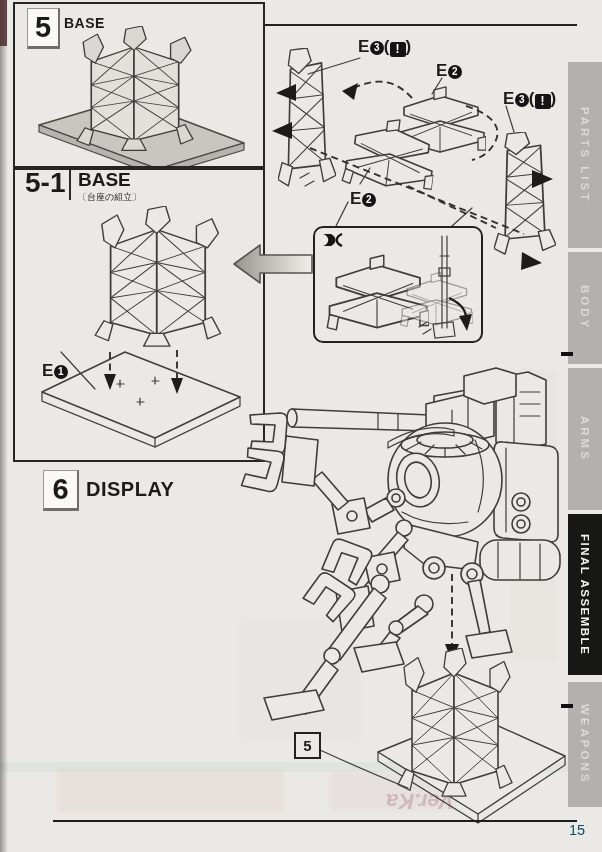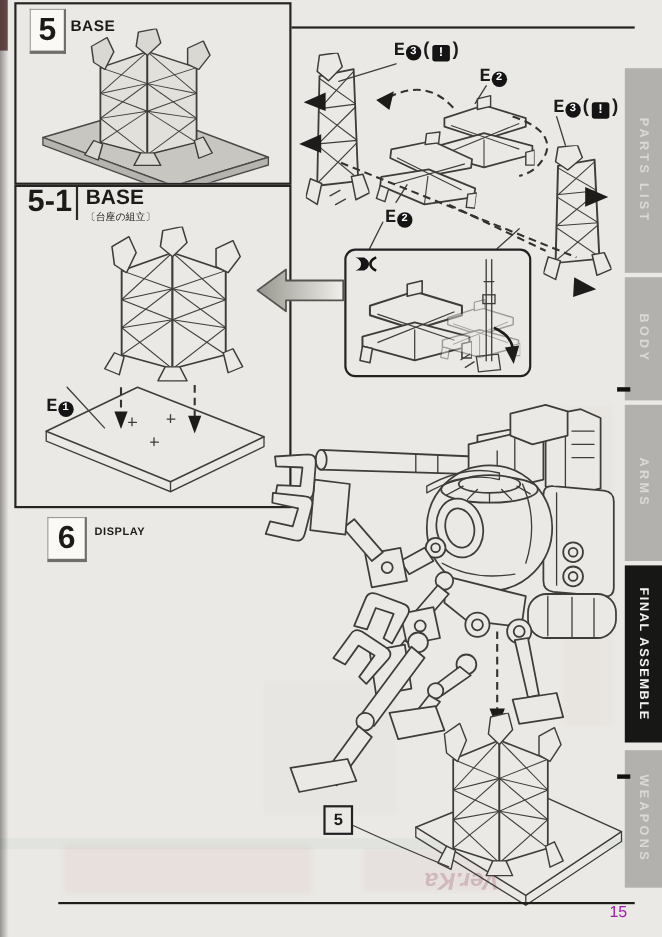--- a/index.html
+++ b/index.html
@@ -24,28 +24,28 @@
   .toprule{position:absolute;left:265px;top:24px;width:312px;height:2.4px;background:#24231f;z-index:2;}
   .botrule{position:absolute;left:53px;top:820px;width:524px;height:2.2px;background:#1e1d1b;z-index:3;}
   
   .numbox{position:absolute;display:flex;align-items:center;justify-content:center;
           background:#faf9f5;border:1px solid #9a9995;border-right:2px solid #6f6e6a;border-bottom:3px solid #6f6e6a;
           font-weight:bold;}
   .nb5{left:27px;top:8px;width:30px;height:37px;font-size:29px;}
   .nb6{left:43px;top:470px;width:33px;height:37px;font-size:29px;}
   .stitle{position:absolute;font-weight:bold;letter-spacing:.5px;}
   .t5{left:64px;top:15px;font-size:14px;}
-  .t6{left:86px;top:478px;font-size:10px;z-index:2;}
+  .t6{left:86px;top:478px;font-size:20px;z-index:2;}
   .head51{position:absolute;left:25px;top:170px;display:flex;align-items:flex-start;z-index:2;}
   .n51a{font-size:28px;font-weight:bold;line-height:26px;}
   .div51{width:1.5px;height:30px;background:#2a2927;margin:0 7px 0 4px;}
   .tt51{font-size:19px;font-weight:bold;line-height:20px;}
   .sub51{font-size:9px;font-weight:normal;margin-top:1px;}
   
-  .plabel{position:absolute;font-weight:bold;font-size:17px;z-index:3;white-space:nowrap;font-family:Liberation Mono, monospace;}
+  .plabel{position:absolute;font-weight:bold;font-size:17px;z-index:3;white-space:nowrap;}
   .cnum{display:inline-flex;width:14px;height:14px;border-radius:50%;background:#141414;color:#fff;
         font-size:10px;font-weight:bold;align-items:center;justify-content:center;vertical-align:1px;margin-left:.5px;}
   .warnbox{display:inline-flex;width:16px;height:15px;border-radius:2.5px;background:#141414;color:#fff;
         font-size:12px;font-weight:bold;align-items:center;justify-content:center;vertical-align:-1px;}
   .le3l{left:358px;top:37px;} .le2t{left:436px;top:61px;} .le3r{left:503px;top:89px;}
   .le2b{left:350px;top:189px;} .le1{left:42px;top:329px;margin-top:32px;}
   .refbox{position:absolute;left:294px;top:732px;width:23px;height:23px;border:2px solid #222;
           background:#ebe9e5;display:flex;align-items:center;justify-content:center;
           font-size:15px;font-weight:bold;z-index:3;}
   
@@ -55,21 +55,21 @@
   .bigarrow{position:absolute;left:232px;top:241px;z-index:3;}
   
   .tab{position:absolute;right:0;width:34px;background:#b2b1ad;color:#dad9d5;z-index:5;
        writing-mode:vertical-rl;display:flex;align-items:center;justify-content:center;
        font-size:11.5px;font-weight:bold;letter-spacing:3px;}
   .tab.active{background:#171715;color:#f2f1ee;letter-spacing:1.5px;}
   .tb0{top:62px;height:186px;} .tb1{top:252px;height:112px;} .tb2{top:368px;height:142px;}
   .tb3{top:514px;height:161px;} .tb4{top:682px;height:125px;}
   .tick{position:absolute;width:12px;height:3.5px;background:#111;z-index:5;}
   .tk1{left:561px;top:352px;} .tk2{left:561px;top:704px;}
-  .pagenum{position:absolute;left:554px;top:822px;font-size:14.5px;color:#a21caf;z-index:5;}
+  .pagenum{position:absolute;left:569px;top:822px;font-size:14.5px;color:#0c4a6e;z-index:5;}
   
   svg.art{position:absolute;overflow:visible;z-index:2;}
   .ln{stroke:#3e3d3a;stroke-width:1.2;fill:none;stroke-linecap:round;}
   .ln2{stroke:#3e3d3a;stroke-width:1.6;fill:#ebe9e5;stroke-linejoin:round;}
   .dash{stroke:#33322f;stroke-width:1.9;fill:none;stroke-dasharray:7 4.5;stroke-linecap:butt;}
   .solid{fill:#1d1c1a;stroke:none;}
   .t-wall{fill:var(--wf,#ebe9e5);stroke:#3e3d3a;stroke-width:1.6;stroke-linejoin:round;}
   .t-line{stroke:#3e3d3a;stroke-width:1;fill:none;}
   .t-fin{fill:var(--ff,#ebe9e5);stroke:#3e3d3a;stroke-width:1.3;stroke-linejoin:round;}
   .filled{--wf:#e1e0db;--ff:#d9d8d3;}

